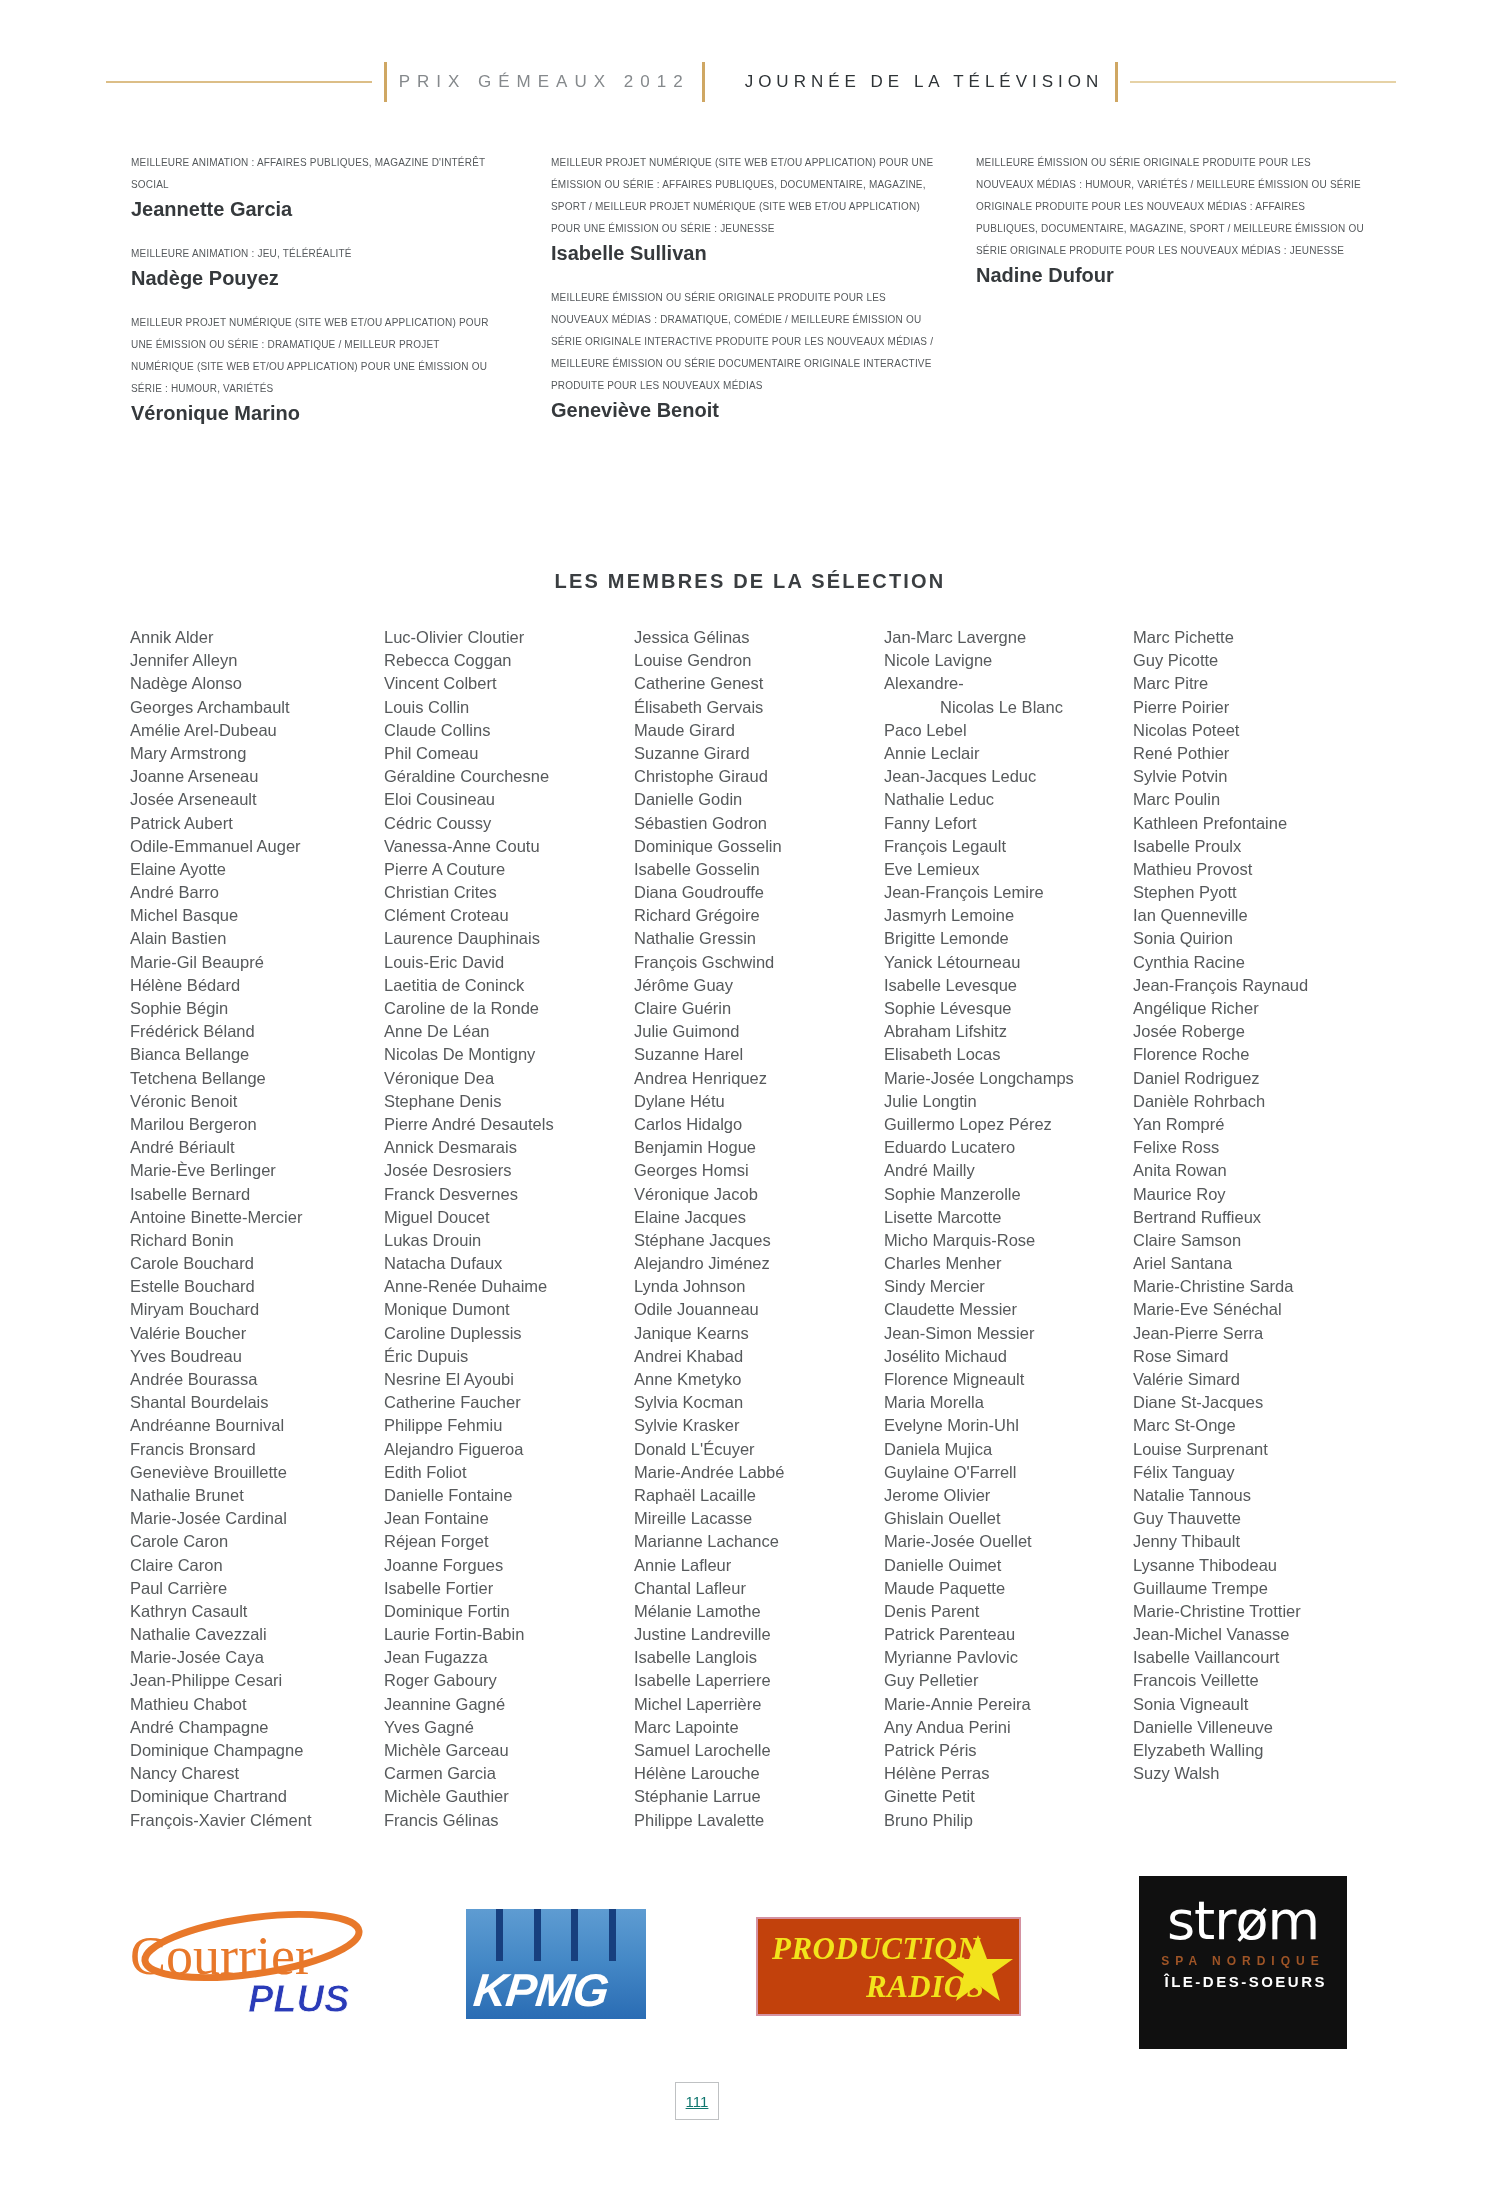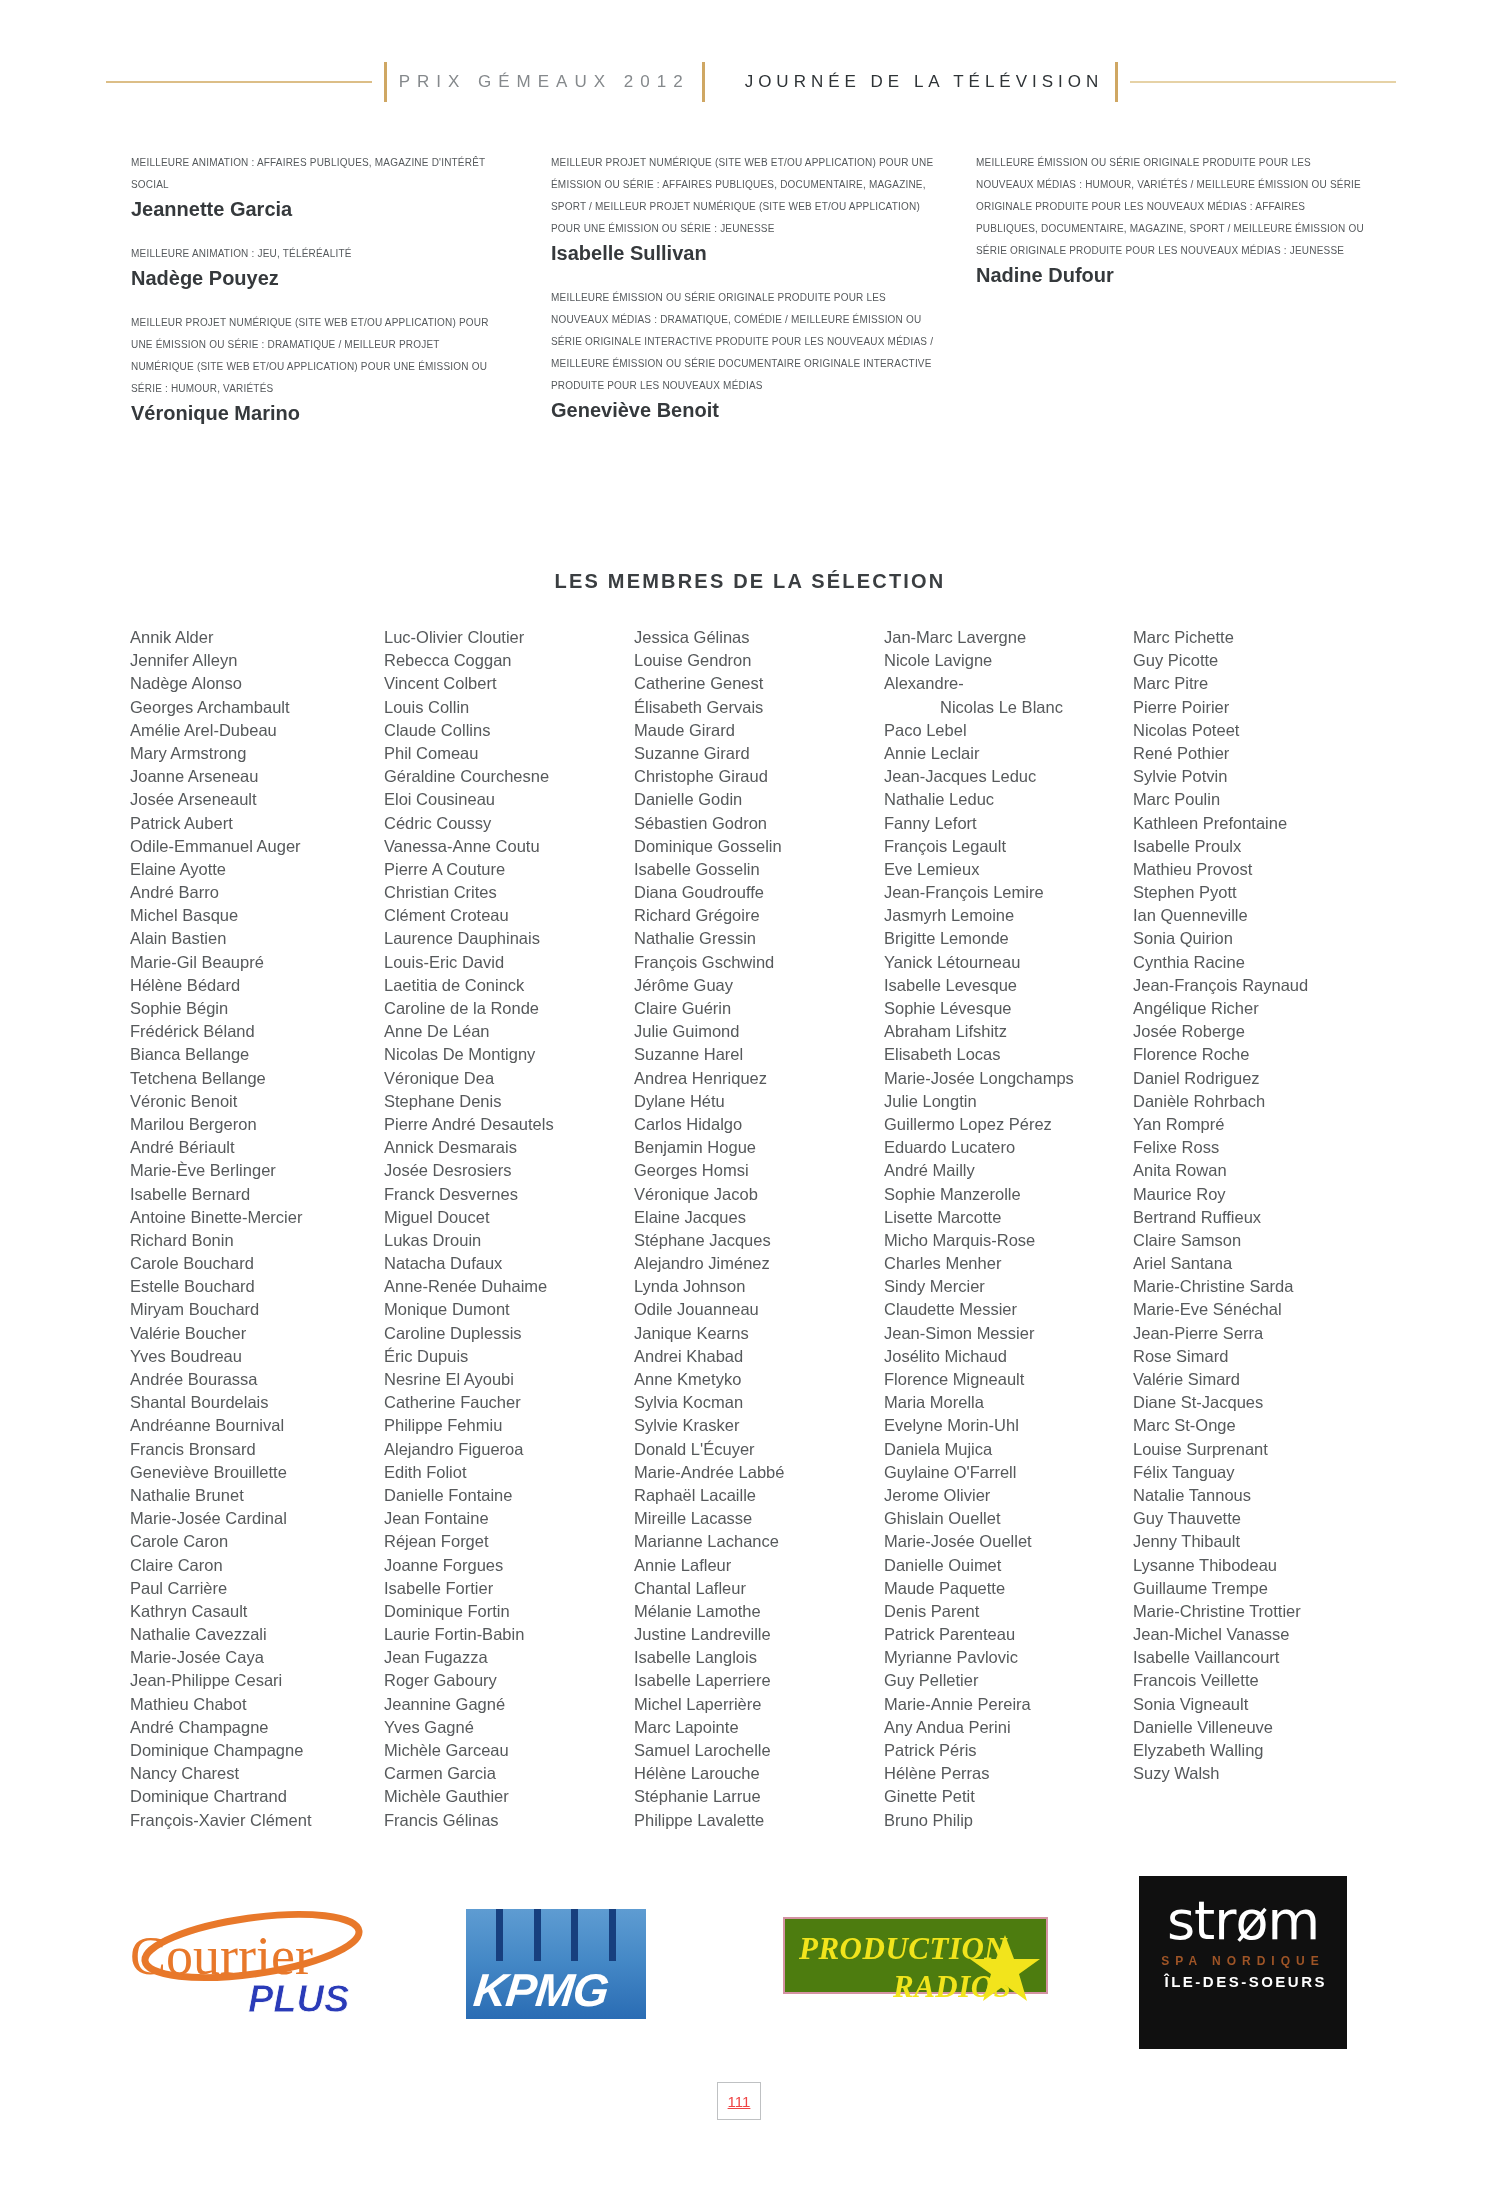--- a/index.html
+++ b/index.html
@@ -35,38 +35,38 @@
   .name-line.indent{padding-left:56px;}
   
   .logo-courrier{position:absolute;left:128px;top:1908px;width:236px;height:112px;}
   .logo-kpmg{position:absolute;left:466px;top:1909px;width:180px;height:110px;
     background:linear-gradient(180deg,#5e9cd2 0%,#4488c6 48%,#2a6cb4 100%);overflow:hidden;}
   .kpmg-top{position:absolute;top:0;left:0;right:0;height:52px;
     display:flex;justify-content:space-evenly;}
   .kpmg-bar{width:7px;height:52px;background:#173f7e;}
   .kpmg-text{position:absolute;left:8px;bottom:2px;font-size:46px;font-weight:bold;
     font-style:italic;color:#ffffff;letter-spacing:-1px;transform:skewX(-6deg);}
-  .logo-prod{position:absolute;left:783px;top:1917px;width:265px;height:77px;
-    background:#4d7c0f;border:2px solid #d492a2;box-sizing:border-box;}
+  .logo-prod{position:absolute;left:756px;top:1917px;width:265px;height:99px;
+    background:#c2410c;border:2px solid #d492a2;box-sizing:border-box;}
   .prod-l1{position:absolute;left:14px;top:12px;font-family:"Liberation Serif",serif;
     font-style:italic;font-weight:bold;font-size:31px;color:#f2e41c;letter-spacing:0.5px;}
   .prod-l2{position:absolute;left:108px;top:50px;font-family:"Liberation Serif",serif;
     font-style:italic;font-weight:bold;font-size:31px;color:#f2e41c;letter-spacing:0.5px;}
   .prod-star{position:absolute;right:4px;top:14px;}
   .logo-strom{position:absolute;left:1139px;top:1876px;width:208px;height:173px;
     background:#101010;text-align:center;}
   .strom-name{font-family:"DejaVu Sans",sans-serif;font-size:54px;color:#ffffff;
     letter-spacing:-1px;margin-top:16px;line-height:58px;}
   .strom-tag{font-size:12px;font-weight:bold;letter-spacing:6px;color:#9e5426;margin-top:4px;}
   .strom-sub{font-size:15px;font-weight:bold;letter-spacing:2.5px;color:#ffffff;
     margin-top:5px;text-align:right;padding-right:20px;}
   
-  .pagebox{position:absolute;left:717px;top:2082px;width:44px;height:38px;
+  .pagebox{position:absolute;left:675px;top:2082px;width:44px;height:38px;
     border:1px solid #bfc1c3;box-sizing:border-box;display:flex;align-items:center;
-    justify-content:center;font-size:15px;color:#ef4444;text-decoration:underline;}
+    justify-content:center;font-size:15px;color:#0f766e;text-decoration:underline;}
 </style>
 </head>
 <body>
 
 <div class="page">
 
   <div class="header">
     <div class="h-line left"></div>
     <div class="h-bar"></div>
     <div class="h-muted">PRIX GÉMEAUX 2012</div>

